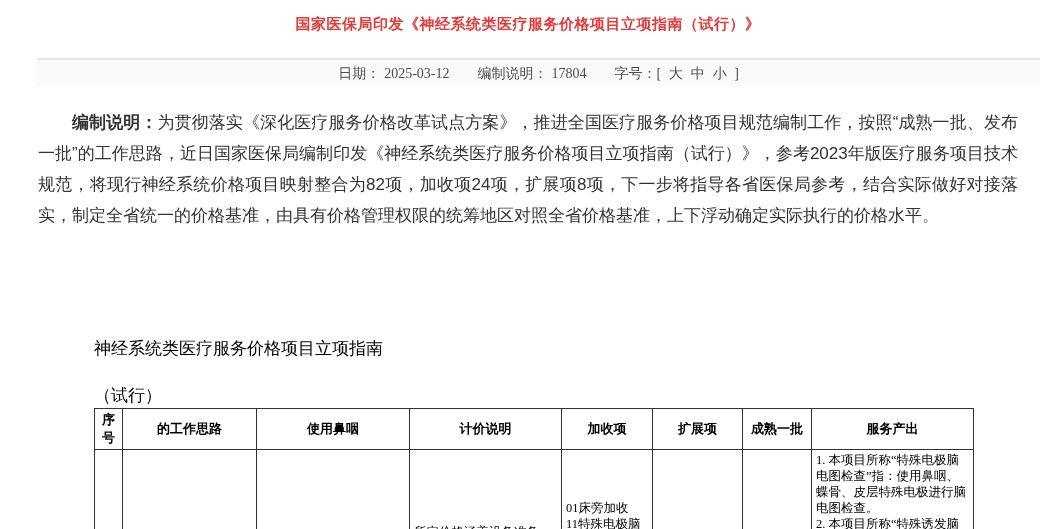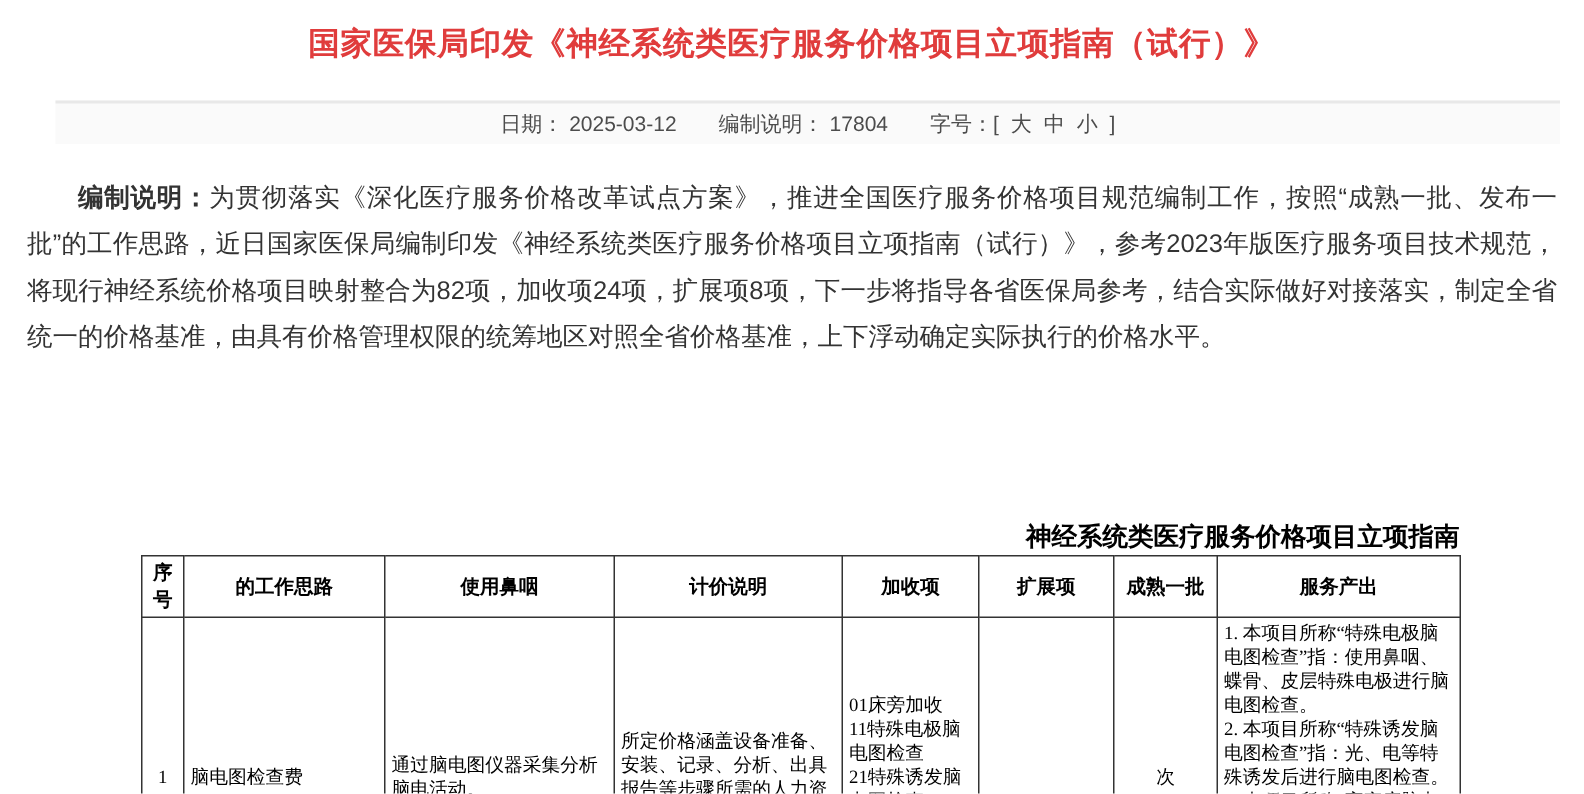--- a/index.html
+++ b/index.html
@@ -8,66 +8,66 @@
     overflow: hidden;
     background: #ffffff;
     font-family: "Liberation Sans", sans-serif;
   }
   .page { width: 1056px; height: 529px; overflow: hidden; }
 
   
   .article-title {
     margin-top: 15px;
     text-align: center;
-    font-size: 21px;
+    font-size: 15px;
     font-weight: bold;
     color: #e03c3c;
     letter-spacing: 0.5px;
   }
 
   
   .meta-bar {
     margin: 24px 16px 0 37px;
     width: 1003px;
     height: 29px;
     background: #fafafa;
     border-top: 2px solid #e8e8e8;
     display: flex;
     align-items: center;
     justify-content: center;
     font-size: 14px;
     color: #4c4c4c;
   }
-  .meta-item { margin: 0 14px; white-space: nowrap; }
+  .meta-item { margin: 0 14px; white-space: nowrap; font-family: Liberation Serif, serif; }
   .meta-item .val { margin-left: 4px; }
   .fontsize-links span.sizer { cursor: pointer; margin: 0 4px; }
 
   
   .intro {
-    padding: 0 18px;
+    padding: 0 38px;
     margin-top: 20px;
     font-size: 17px;
     line-height: 31px;
     color: #333333;
     text-align: justify;
     text-indent: 2em;
   }
   .intro .lead { font-weight: bold; }
 
   
   .table-wrap {
     margin: 108px 0 0 94px;
     width: 879px;
   }
   .doc-title {
     font-family: "Liberation Serif", "DejaVu Serif", serif;
     font-size: 17px;
-    font-weight: bold;
+    font-weight: normal;
     color: #000;
-    text-align: right;
+    text-align: left;
     line-height: 19px;
     margin-bottom: 3px;
     margin-top: 28px;
   }
   table.price-table {
     width: 879px;
     border-collapse: collapse;
     table-layout: fixed;
     font-family: "Liberation Serif", "DejaVu Serif", serif;
     color: #000;
@@ -111,20 +111,21 @@
       <span>字号：</span><span>[ </span><span class="sizer">大</span><span class="sizer">中</span><span class="sizer">小</span><span> ]</span>
     </div>
   </div>
 
   <p class="intro">
     <span class="lead">编制说明：</span><span>为贯彻落实《深化医疗服务价格改革试点方案》，推进全国医疗服务价格项目规范编制工作，按照“成熟一批、发布一批”的工作思路，近日国家医保局编制印发《神经系统类医疗服务价格项目立项指南（试行）》，参考2023年版医疗服务项目技术规范，将现行神经系统价格项目映射整合为82项，加收项24项，扩展项8项，下一步将指导各省医保局参考，结合实际做好对接落实，制定全省统一的价格基准，由具有价格管理权限的统筹地区对照全省价格基准，上下浮动确定实际执行的价格水平。</span>
   </p>
 
   <div class="table-wrap">
     <div class="doc-title">神经系统类医疗服务价格项目立项指南</div>
+    <div class="doc-title">（试行）</div>
 
     <table class="price-table">
       <colgroup>
         <col style="width:28px">
         <col style="width:134px">
         <col style="width:153px">
         <col style="width:152px">
         <col style="width:91px">
         <col style="width:90px">
         <col style="width:69px">

